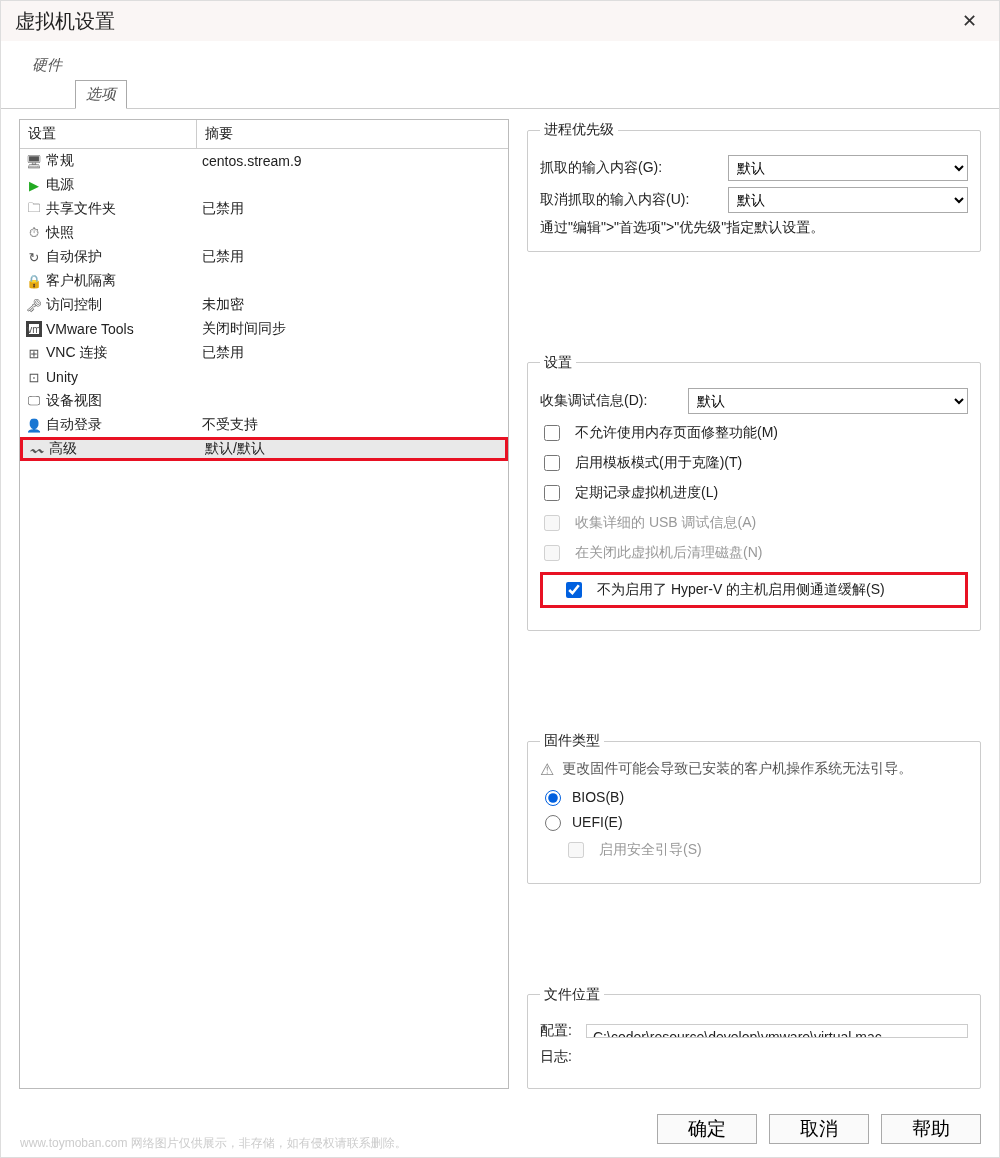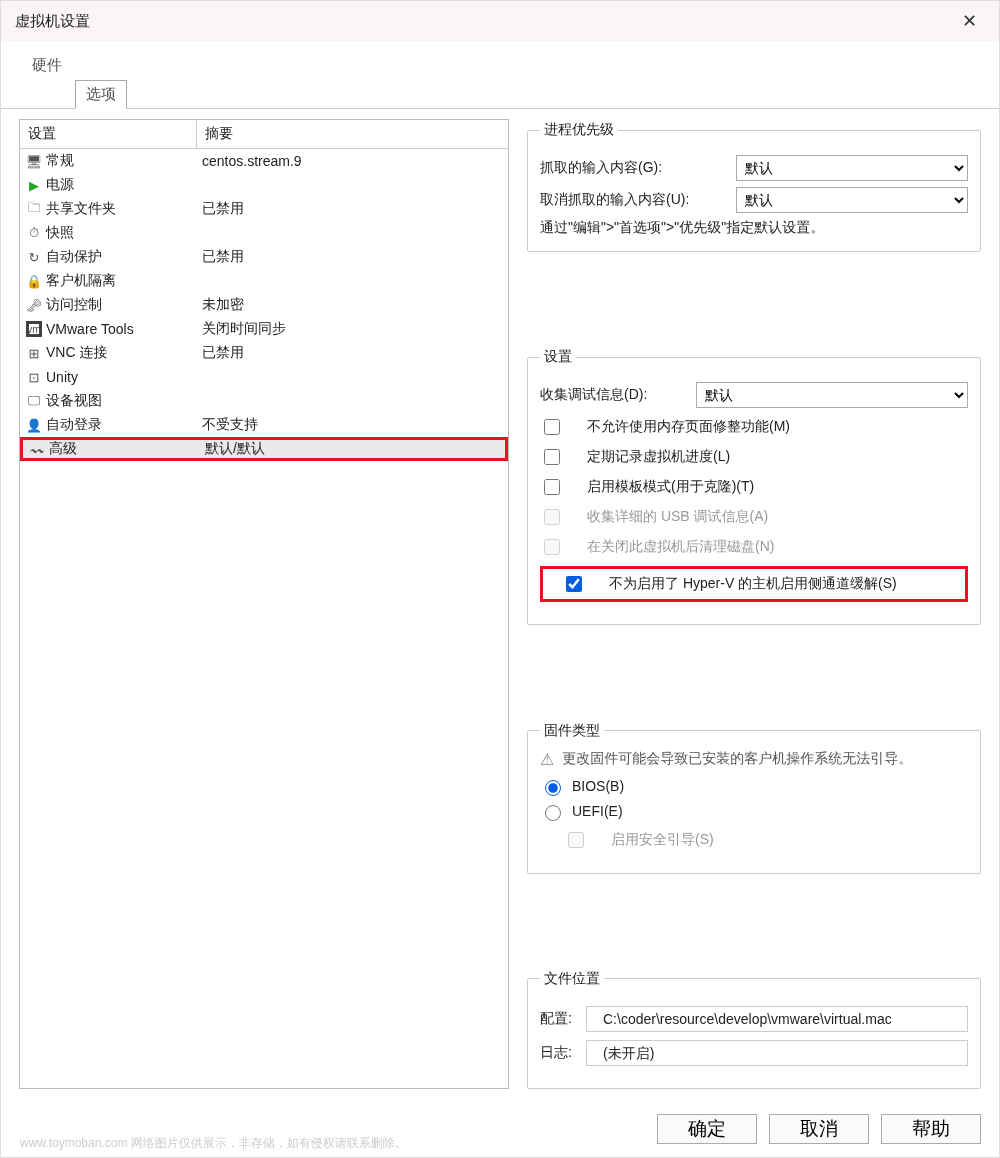--- a/index.html
+++ b/index.html
@@ -1,55 +1,55 @@
 <!DOCTYPE html>
 <html><head>
 <meta charset="utf-8">
 <style>
 * { box-sizing: border-box; font-family: "Microsoft YaHei", "Segoe UI", sans-serif; }
 body { margin: 0; background: #fff; font-size: 14px; color: #222; }
 .window { width: 1000px; height: 1158px; background: #fff; display: flex; flex-direction: column; border: 1px solid #ddd; }
 .titlebar { height: 40px; display: flex; align-items: center; padding: 0 14px; background: #faf6f5; }
-.titlebar .title { flex: 1; font-size: 15px; }
+.titlebar .title { flex: 1; font-size: 20px; }
 .close-x { font-size: 18px; color: #333; cursor: pointer; padding: 4px 8px; }
 .tabs { display: flex; padding: 0 18px; margin-top: 8px; }
-.tab { padding: 6px 12px; font-size: 15px; color: #555; border: 1px solid transparent; cursor: pointer; }
+.tab { padding: 6px 12px; font-size: 15px; color: #555; border: 1px solid transparent; cursor: pointer; font-style: italic; }
 .tab.active { border: 1px solid #aaa; border-bottom: 1px solid #fff; background: #fff; position: relative; z-index: 2; }
 .tab-highlight { border: 3px solid #e81123; padding: 4px 10px; margin-top: 31px; }
 .body { flex: 1; display: flex; padding: 10px 18px 12px 18px; gap: 18px; border-top: 1px solid #ccc; margin-top: -1px; }
 .left-pane { width: 490px; border: 1px solid #bbb; display: flex; flex-direction: column; }
 .list-header { display: flex; border-bottom: 1px solid #ccc; font-size: 14px; }
 .col-set { width: 176px; padding: 5px 8px; }
 .col-sum { flex: 1; padding: 5px 8px; border-left: 1px solid #ccc; }
 .list-body { flex: 1; overflow: auto; }
 .row { display: flex; height: 24px; align-items: center; font-size: 14px; }
 .row .c1 { width: 176px; padding: 0 6px; display: flex; align-items: center; gap: 4px; white-space: nowrap; overflow: hidden; }
 .row .c2 { flex: 1; padding: 0 6px; white-space: nowrap; overflow: hidden; }
 .row.selected { background: #e9e9e9; }
 .ico { width: 16px; height: 16px; display: inline-flex; align-items: center; justify-content: center; font-size: 13px; color: #555; }
 .hl-box { border: 3px solid #e81123; }
 .right-pane { flex: 1; display: flex; flex-direction: column; gap: 14px; padding-top: 2px; justify-content: space-between; }
 fieldset { border: 1px solid #ccc; border-radius: 2px; padding: 10px 12px 14px 12px; margin: 0; }
 legend { padding: 0 4px; font-size: 14px; }
-.form-row { display: flex; align-items: center; gap: 16px; margin: 6px 0; }
+.form-row { display: flex; align-items: center; gap: 8px; margin: 6px 0; }
 .form-row label.lbl { width: 180px; font-size: 14px; }
 select { height: 26px; border: 1px solid #aaa; background: #fff; font-size: 14px; padding: 0 4px; flex: 1; }
 .hint { font-size: 14px; margin-top: 6px; }
-.chk-row { display: flex; align-items: center; gap: 24px; margin: 8px 0; font-size: 14px; }
+.chk-row { display: flex; align-items: center; gap: 12px; margin: 8px 0; font-size: 14px; }
 .chk-row.disabled { color: #999; }
 input[type=checkbox] { width: 16px; height: 16px; accent-color: #0060df; }
 input[type=checkbox]:disabled { accent-color: #999; }
 input[type=radio] { width: 16px; height: 16px; accent-color: #0060df; }
 .radio-row { display: flex; align-items: center; gap: 8px; margin: 6px 0; font-size: 14px; }
 .sub-indent { margin-left: 24px; }
 .warn-row { display: flex; gap: 8px; align-items: flex-start; font-size: 14px; margin-bottom: 8px; color: #555; }
 .warn-ico { color: #888; font-size: 16px; }
 .file-row { display: flex; align-items: center; gap: 6px; margin: 8px 0; font-size: 14px; }
 .file-row .flabel { width: 40px; }
-.file-box { flex: 1; border: 1px solid #ccc; padding: 4px 16px; background: #fff; height: 26px; white-space: nowrap; overflow: hidden; }
+.file-box { flex: 1; border: 1px solid #ccc; padding: 4px 6px; background: #fff; height: 14px; white-space: nowrap; overflow: hidden; }
 .footer { height: 56px; display: flex; justify-content: flex-end; align-items: center; gap: 12px; padding: 0 18px; }
 .btn { min-width: 100px; height: 30px; border: 1px solid #aaa; background: #fafafa; font-size: 19px; cursor: pointer; }
 .watermark { position: absolute; left: 20px; bottom: 6px; font-size: 12px; color: #ccc; }
 </style>
 </head>
 <body>
 
 <div class="window">
   <div class="titlebar">
     <span class="title">虚拟机设置</span>
@@ -181,25 +181,25 @@
         <div class="form-row">
           <label class="lbl" style="width:140px">收集调试信息(D):</label>
           <select><option>默认</option></select>
         </div>
         <div class="chk-row">
             <input type="checkbox" style="">
             <span>不允许使用内存页面修整功能(M)</span>
           </div>
         <div class="chk-row">
             <input type="checkbox" style="">
-            <span>定期记录虚拟机进度(L)</span>
+            <span>启用模板模式(用于克隆)(T)</span>
           </div>
         <div class="chk-row">
             <input type="checkbox" style="">
-            <span>启用模板模式(用于克隆)(T)</span>
+            <span>定期记录虚拟机进度(L)</span>
           </div>
         <div class="chk-row disabled">
             <input type="checkbox" disabled="" style="">
             <span>收集详细的 USB 调试信息(A)</span>
           </div>
         <div class="chk-row disabled">
             <input type="checkbox" disabled="" style="">
             <span>在关闭此虚拟机后清理磁盘(N)</span>
           </div>
         <div class="chk-row hl-box" style="padding:4px 19px">
@@ -229,21 +229,20 @@
       </fieldset>
 
       <fieldset>
         <legend>文件位置</legend>
         <div class="file-row">
           <span class="flabel">配置:</span>
           <div class="file-box">C:\coder\resource\develop\vmware\virtual.mac</div>
         </div>
         <div class="file-row">
           <span class="flabel">日志:</span>
-          <div class="file-box">(未开启)</div>
         </div>
       </fieldset>
     </div>
   </div>
 
   <div class="footer">
     <button class="btn">确定</button>
     <button class="btn">取消</button>
     <button class="btn">帮助</button>
   </div>

